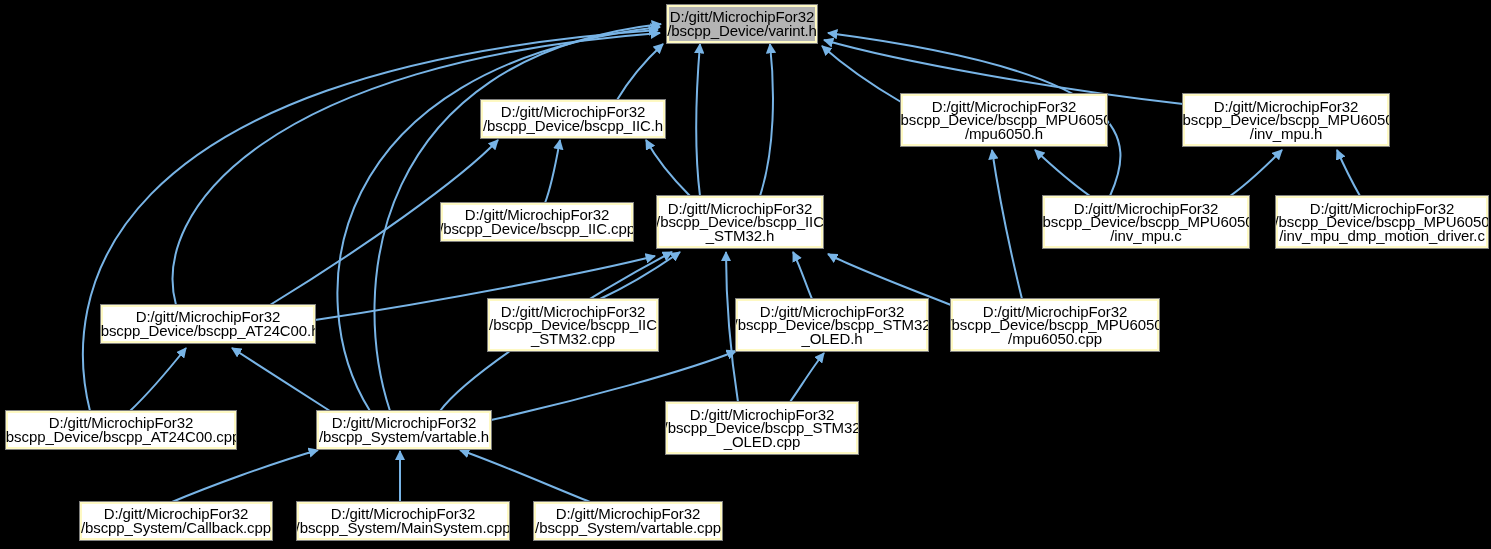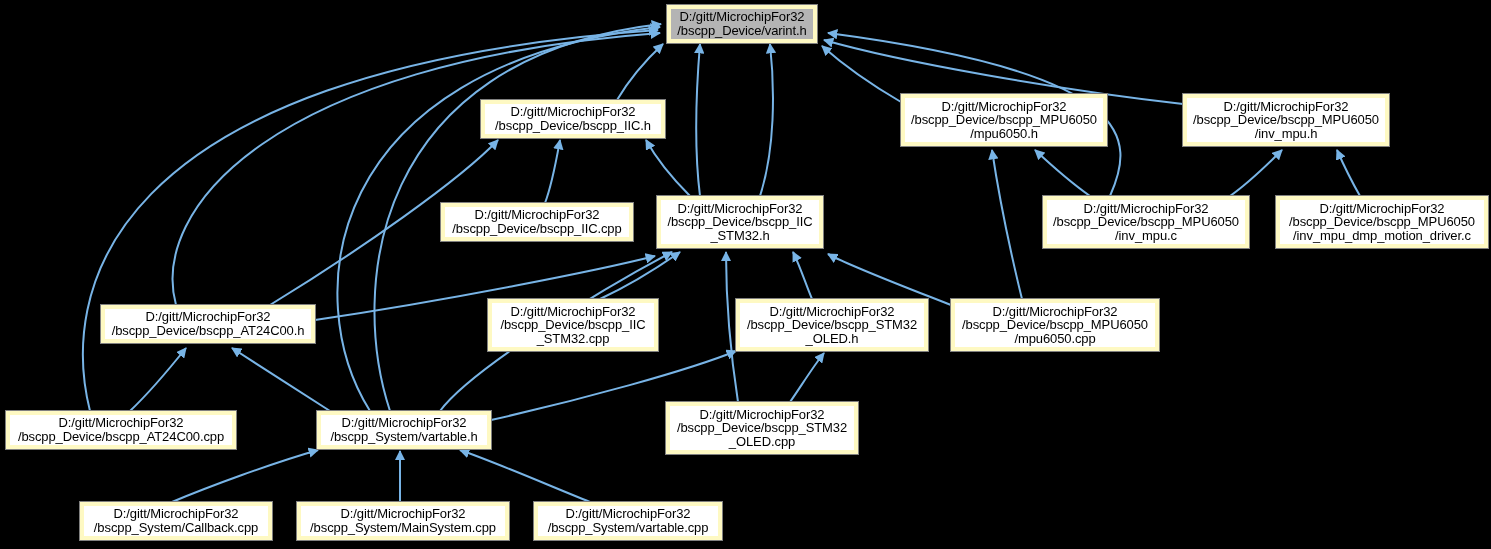--- a/index.html
+++ b/index.html
@@ -8,28 +8,28 @@
     width:1491px;height:549px;
     background:#000000;
     overflow:hidden;
     font-family:"Liberation Sans", sans-serif;
   }
   #edges{position:absolute;left:0;top:0;width:1491px;height:549px;pointer-events:none;}
   .node{
     position:absolute;
     box-sizing:border-box;
     background:#ffffff;
-    border:4px solid #fef9c3;
+    border:2px solid #fef9c3;
     outline:1px solid #808080;
     display:flex;
     flex-direction:column;
     align-items:center;
     justify-content:center;
     color:#000000;
-    font-size:13px;
+    font-size:15px;
     line-height:13.6px;
     white-space:pre;
     text-align:center;
     letter-spacing:-0.1px;
     cursor:pointer;
   }
   .node.root{background:#b4b4b4;}
   .node .ln{display:block;}
 </style>
 </head>

